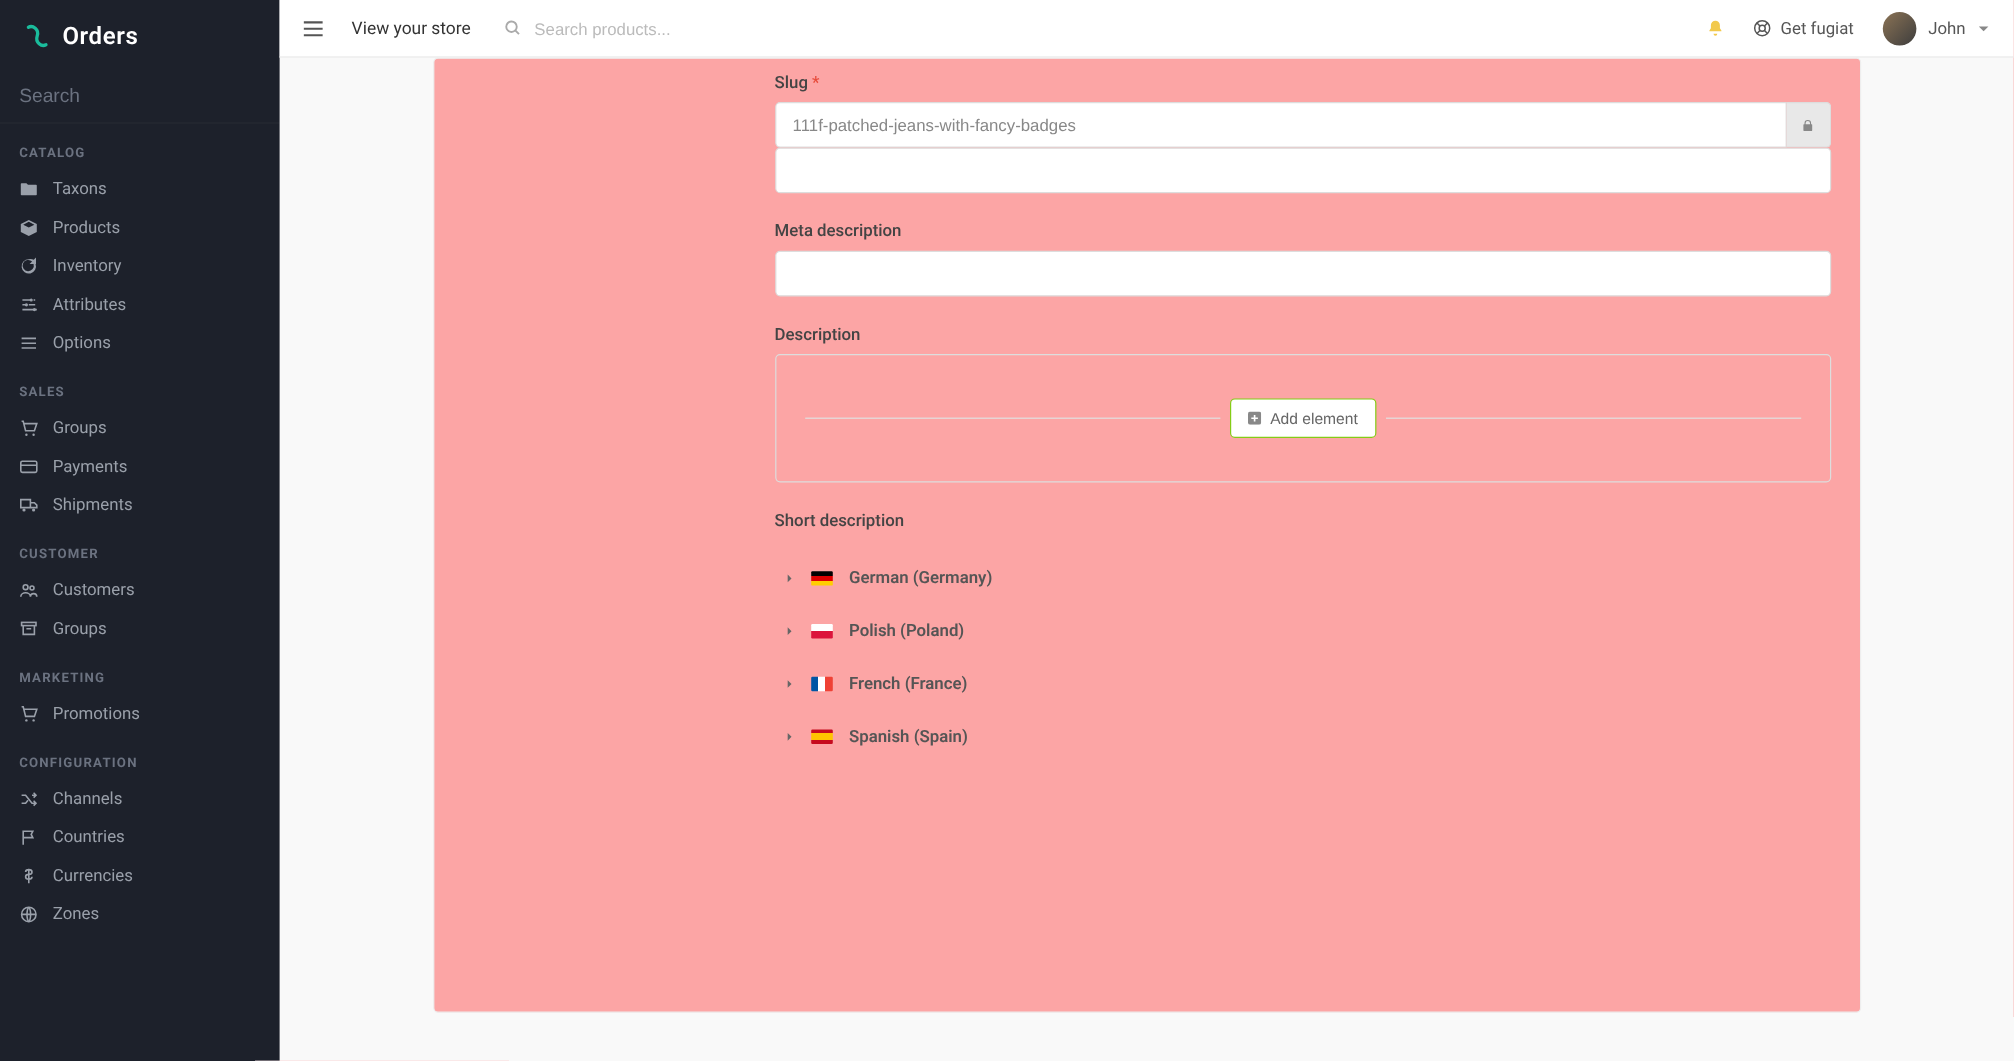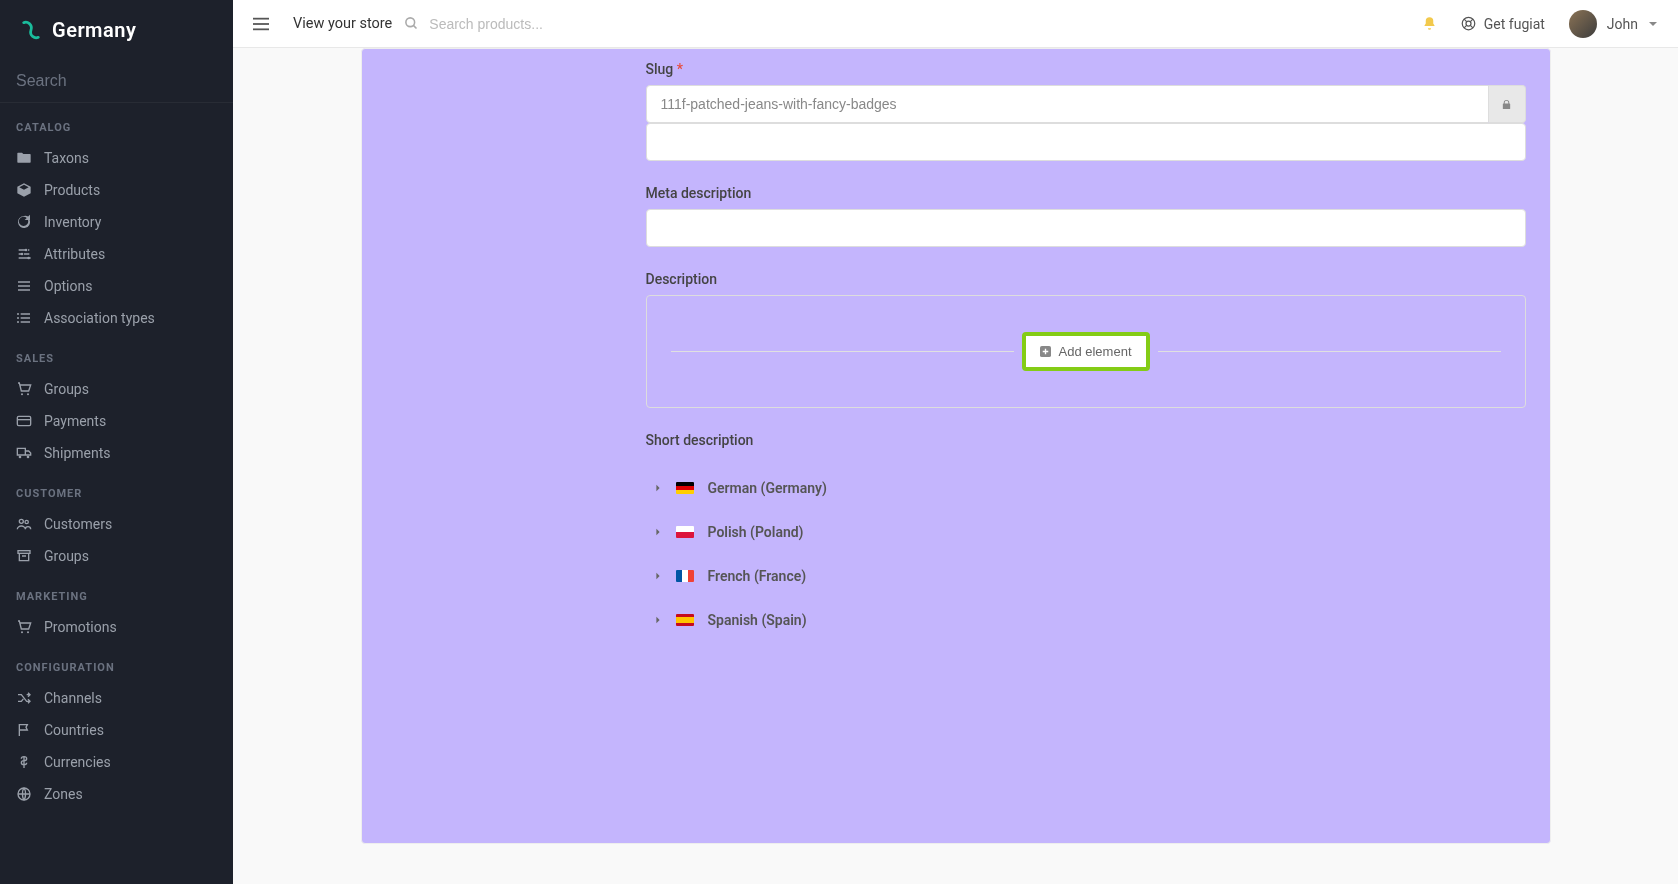--- a/index.html
+++ b/index.html
@@ -16,50 +16,50 @@
 .sidebar-search input::placeholder { color: #6b7280; }
 .sidebar-search .icon-search { color: #8a8f99; width: 16px; height: 16px; }
 .nav-section-title { font-size: 11px; font-weight: 700; letter-spacing: 1px; color: #6b7280; padding: 18px 16px 8px; }
 .nav-item { display: flex; align-items: center; padding: 8px 16px; color: #9aa0aa; cursor: pointer; font-size: 14px; }
 .nav-item .nav-icon { width: 16px; height: 16px; margin-right: 12px; display: inline-flex; align-items: center; justify-content: center; flex-shrink: 0; }
 
 
 .main { flex: 1; display: flex; flex-direction: column; min-width: 0; }
 .topbar { height: 48px; background: #fff; border-bottom: 1px solid #e8e8e8; display: flex; align-items: center; padding: 0 20px; }
 .hamburger { width: 16px; height: 14px; cursor: pointer; color: #555; margin-right: 24px; }
-.view-store { color: #333; font-size: 14.5px; margin-right: 12px; cursor: pointer; }
+.view-store { color: #333; font-size: 14.5px; margin-right: 28px; cursor: pointer; }
 .top-search { display: flex; align-items: center; flex: 1; }
 .top-search .icon-search { color: #aaa; width: 15px; height: 15px; margin-right: 10px; }
 .top-search input { border: none; outline: none; font-size: 14px; color: #666; width: 300px; }
 .top-search input::placeholder { color: #bbb; }
 .topbar-right { display: flex; align-items: center; gap: 24px; }
 .bell { color: #f2c94c; width: 15px; height: 15px; cursor: pointer; }
 .support { display: flex; align-items: center; gap: 8px; color: #555; font-size: 14px; cursor: pointer; }
 .user { display: flex; align-items: center; gap: 10px; cursor: pointer; }
 .avatar { width: 28px; height: 28px; border-radius: 50%; background: linear-gradient(135deg, #8b7355 0%, #3d3d3d 100%); }
 .user-name { color: #555; font-size: 14px; }
 .caret-down { width: 10px; height: 10px; color: #888; }
 
 
 .content { flex: 1; display: flex; justify-content: center; padding: 0 40px 40px; overflow-y: auto; }
-.panel { width: 100%; max-width: 1190px; background: #c4b5fd; border: 1px solid #eee; border-radius: 4px; padding: 0; margin-top: 0; }
+.panel { width: 100%; max-width: 1190px; background: #fca5a5; border: 1px solid #eee; border-radius: 4px; padding: 0; margin-top: 0; }
 .panel-inner { padding: 0 24px 24px; margin-left: 260px; }
 .field-label { font-size: 14px; color: #444; margin-top: 24px; margin-bottom: 8px; display: block; font-weight: 500; }
 .required::after { content: " *"; color: #e74c3c; }
 .input-group { display: flex; }
 .text-input { width: 100%; border: 1px solid #ddd; border-radius: 4px; padding: 10px 14px; font-size: 14px; color: #555; background: #fff; outline: none; }
 .text-input[readonly] { background: #fff; color: #888; }
 .input-group .text-input { border-top-right-radius: 0; border-bottom-right-radius: 0; }
 .lock-btn { width: 38px; border: 1px solid #ddd; border-left: none; border-radius: 0 4px 4px 0; background: #e8e8e8; display: flex; align-items: center; justify-content: center; cursor: pointer; }
 .lock-btn svg { width: 11px; height: 13px; color: #888; }
 textarea.text-input { resize: vertical; font-family: inherit; }
 .desc-box { border: 1px solid #ddd; border-radius: 4px; padding: 36px 24px; }
 .add-element-row { display: flex; align-items: center; }
 .line { flex: 1; height: 1px; background: #e0e0e0; }
-.add-element-btn { border: 4px solid #84cc16; background: #fff; border-radius: 4px; padding: 8px 14px; font-size: 13px; color: #666; display: flex; align-items: center; gap: 8px; cursor: pointer; margin: 0 8px; }
+.add-element-btn { border: 1px solid #84cc16; background: #fff; border-radius: 4px; padding: 8px 14px; font-size: 13px; color: #666; display: flex; align-items: center; gap: 8px; cursor: pointer; margin: 0 8px; }
 .add-element-btn .plus-icon { width: 11px; height: 11px; }
 
 .lang-accordion { margin-top: 18px; }
 .lang-item { padding: 14px 8px; display: flex; align-items: center; gap: 14px; cursor: pointer; }
 .lang-caret { width: 8px; height: 8px; color: #666; }
 .flag { width: 18px; height: 12px; border-radius: 1px; flex-shrink: 0; }
 .flag-de { background: linear-gradient(to bottom, #000 33%, #dd0000 33%, #dd0000 66%, #ffce00 66%); }
 .flag-fr { background: linear-gradient(to right, #0055a4 33%, #fff 33%, #fff 66%, #ef4135 66%); }
 .flag-pl { background: linear-gradient(to bottom, #fff 50%, #dc143c 50%); }
 .flag-es { background: linear-gradient(to bottom, #c60b1e 25%, #ffc400 25%, #ffc400 75%, #c60b1e 75%); }
@@ -68,21 +68,21 @@
 </head>
 <body>
 
 <div class="app">
 
   <aside class="sidebar">
     <div class="logo">
       <svg class="logo-icon" viewBox="0 0 24 24" fill="none">
           <path d="M4 4 C 8 2, 14 6, 12 12 C 10 18, 16 22, 20 20" stroke="#1abc9c" stroke-width="3" stroke-linecap="round"></path>
         </svg>
-      <span class="logo-text">Germany</span>
+      <span class="logo-text">Orders</span>
     </div>
     <div class="sidebar-search">
       <input type="text" placeholder="Search" style="">
       <svg class="icon-search" viewBox="0 0 24 24" fill="none" stroke="currentColor" stroke-width="2.5">
           <circle cx="10" cy="10" r="7"></circle>
           <line x1="20" y1="20" x2="15" y2="15"></line>
         </svg>
     </div>
     <nav id="sidebar-nav">
         <div class="nav-section-title">CATALOG</div>
@@ -121,31 +121,20 @@
           </span>
           <span>Attributes</span>
         </div>
         <div class="nav-item">
           <span class="nav-icon">
             <svg viewBox="0 0 24 24" fill="currentColor" width="16" height="16">
               <path d="M3 6h18M3 12h18M3 18h18" stroke="currentColor" stroke-width="2"></path>
             </svg>
           </span>
           <span>Options</span>
-        </div>
-        <div class="nav-item">
-          <span class="nav-icon">
-            <svg viewBox="0 0 24 24" fill="currentColor" width="16" height="16">
-              <path d="M7 6h14M7 12h14M7 18h14" stroke="currentColor" stroke-width="2"></path>
-              <circle cx="3" cy="6" r="1.5"></circle>
-              <circle cx="3" cy="12" r="1.5"></circle>
-              <circle cx="3" cy="18" r="1.5"></circle>
-            </svg>
-          </span>
-          <span>Association types</span>
         </div>
         <div class="nav-section-title">SALES</div>
         <div class="nav-item">
           <span class="nav-icon">
             <svg viewBox="0 0 24 24" fill="currentColor" width="16" height="16">
               <path d="M3 3h2l3 12h11l3-9H6" fill="none" stroke="currentColor" stroke-width="2"></path>
               <circle cx="9" cy="20" r="1.5"></circle>
               <circle cx="18" cy="20" r="1.5"></circle>
             </svg>
           </span>

